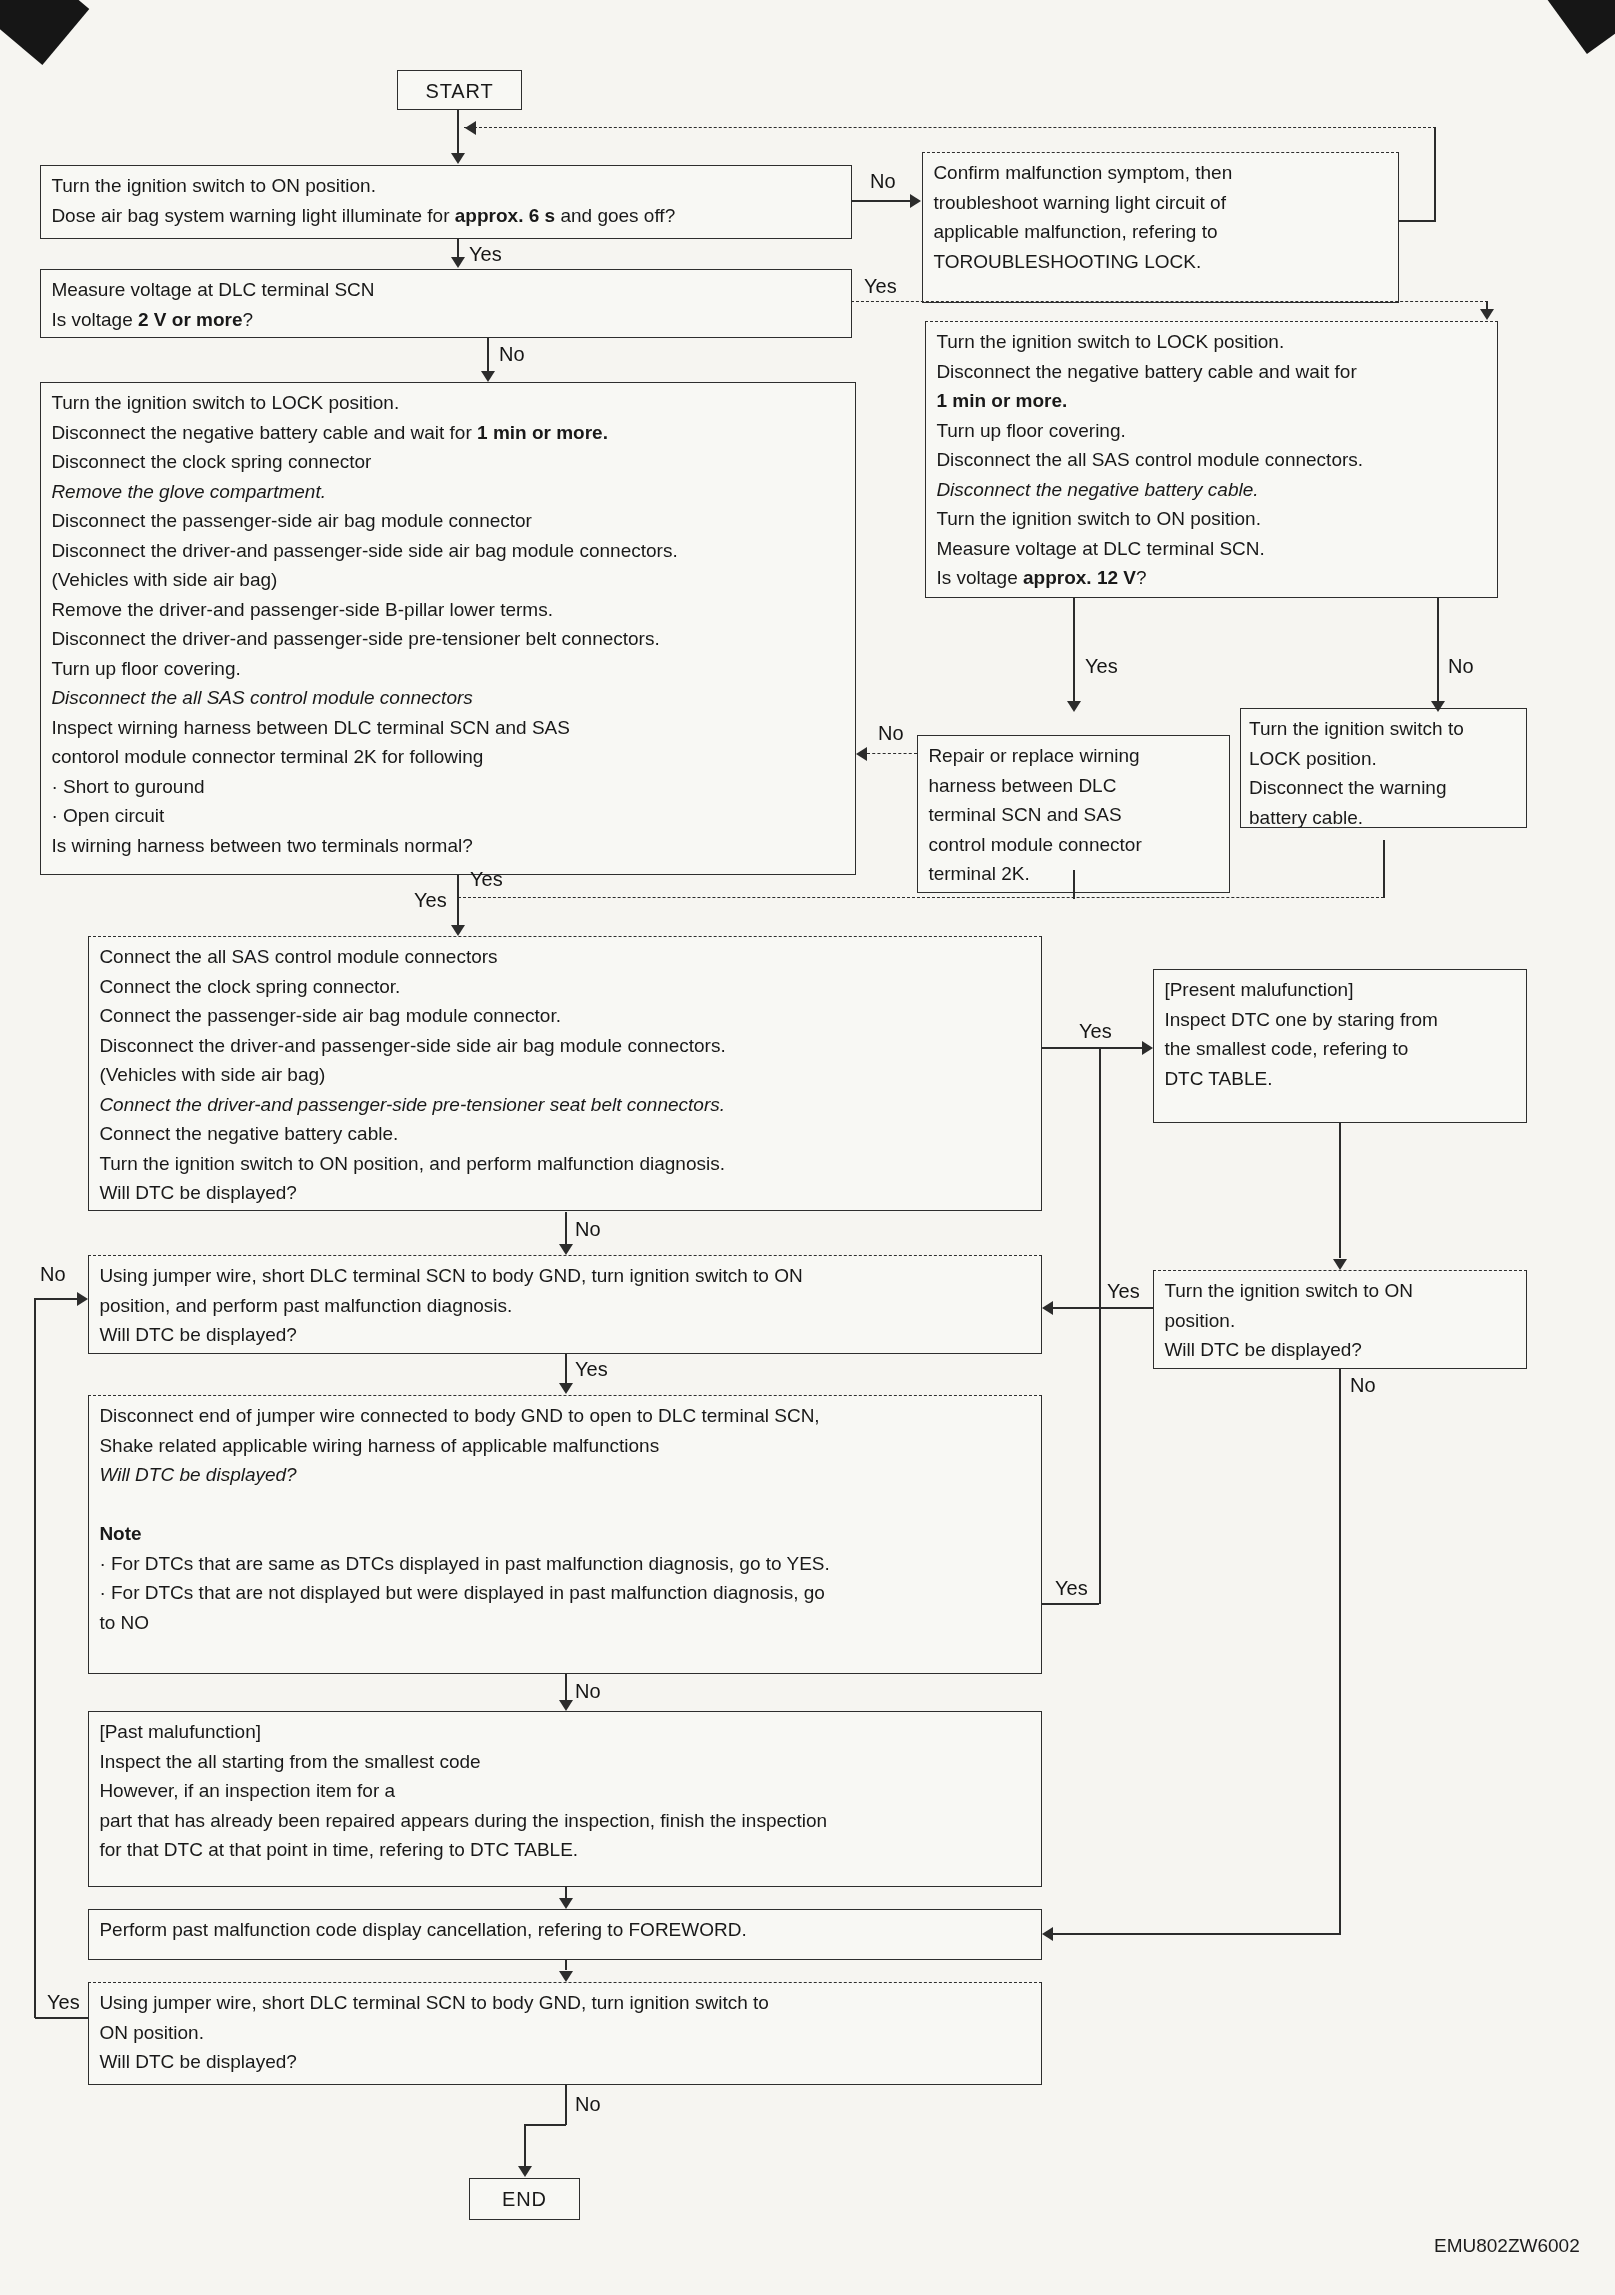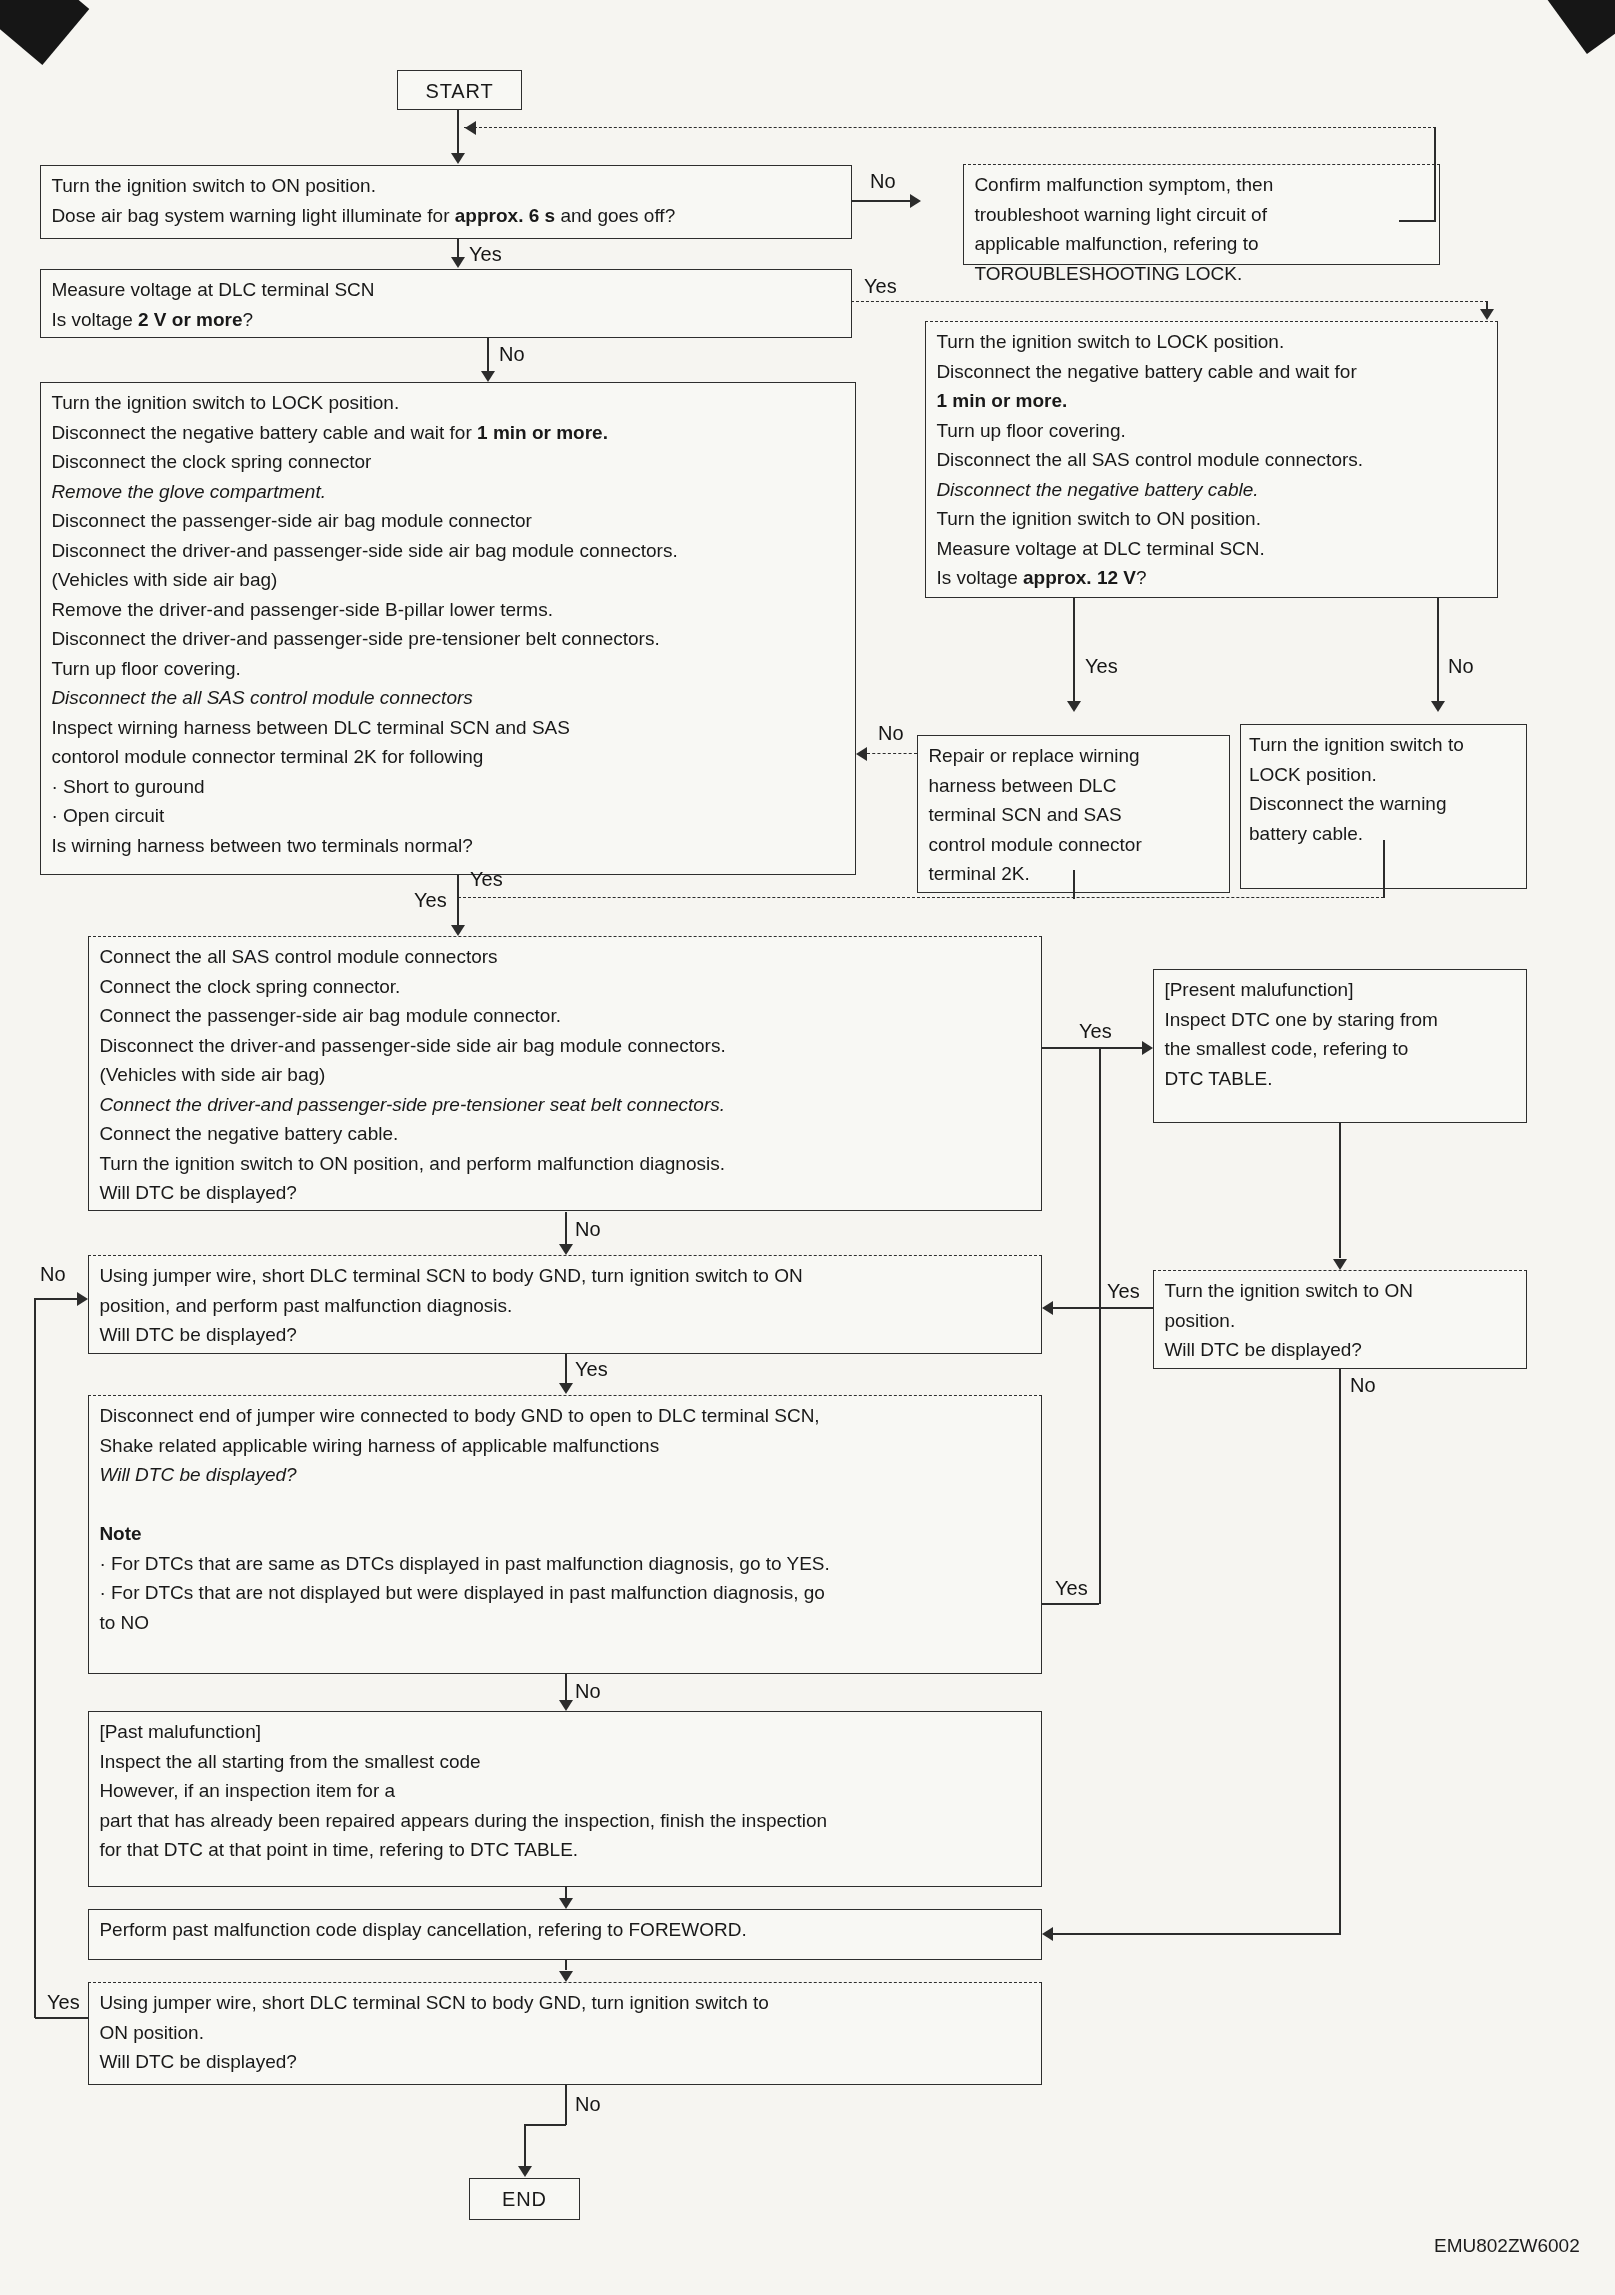--- a/index.html
+++ b/index.html
@@ -60,21 +60,21 @@
   <div class="corner tr"></div>
 
   <div class="flowbox term" style="left:397px;top:70px;width:125px;height:40px;">START</div>
   <div class="flowbox term" style="left:469px;top:2178px;width:111px;height:42px;">END</div>
 
   <div class="flowbox" style="left:40px;top:165px;width:812px;height:74px;">
       <div class="tline"><span>Turn the ignition switch to ON position.</span></div>
       <div class="tline"><span>Dose air bag system warning light illuminate for </span><span style="font-weight: 700;">approx. 6 s</span><span> and goes off?</span></div>
     </div>
 
-  <div class="flowbox dtop" style="left:922px;top:164px;width:477px;height:101px;margin-left:41px;">
+  <div class="flowbox dtop" style="left:922px;top:152px;width:477px;height:151px;">
       <div class="tline"><span>Confirm malfunction symptom, then</span></div>
       <div class="tline"><span>troubleshoot warning light circuit of</span></div>
       <div class="tline"><span>applicable malfunction, refering to</span></div>
       <div class="tline"><span>TOROUBLESHOOTING LOCK.</span></div>
     </div>
 
   <div class="flowbox" style="left:40px;top:269px;width:812px;height:69px;">
       <div class="tline"><span>Measure voltage at DLC terminal SCN</span></div>
       <div class="tline"><span>Is voltage </span><span style="font-weight: 700; text-align: right;">2 V or more</span><span>?</span></div>
     </div>
@@ -111,21 +111,21 @@
     </div>
 
   <div class="flowbox" style="left:917px;top:712px;width:313px;height:158px;margin-top:23px;">
       <div class="tline"><span>Repair or replace wirning</span></div>
       <div class="tline"><span>harness between DLC</span></div>
       <div class="tline"><span>terminal SCN and SAS</span></div>
       <div class="tline"><span>control module connector</span></div>
       <div class="tline"><span>terminal 2K.</span></div>
     </div>
 
-  <div class="flowbox" style="left:1240px;top:724px;width:287px;height:165px;padding-left:8px;">
+  <div class="flowbox" style="left:1240px;top:708px;width:287px;height:120px;padding-left:8px;">
       <div class="tline"><span>Turn the ignition switch to</span></div>
       <div class="tline"><span>LOCK position.</span></div>
       <div class="tline"><span>Disconnect the warning</span></div>
       <div class="tline"><span>battery cable.</span></div>
     </div>
 
   <div class="flowbox dtop" style="left:88px;top:936px;width:954px;height:275px;">
       <div class="tline"><span>Connect the all SAS control module connectors</span></div>
       <div class="tline"><span>Connect the clock spring connector.</span></div>
       <div class="tline"><span>Connect the passenger-side air bag module connector.</span></div>

